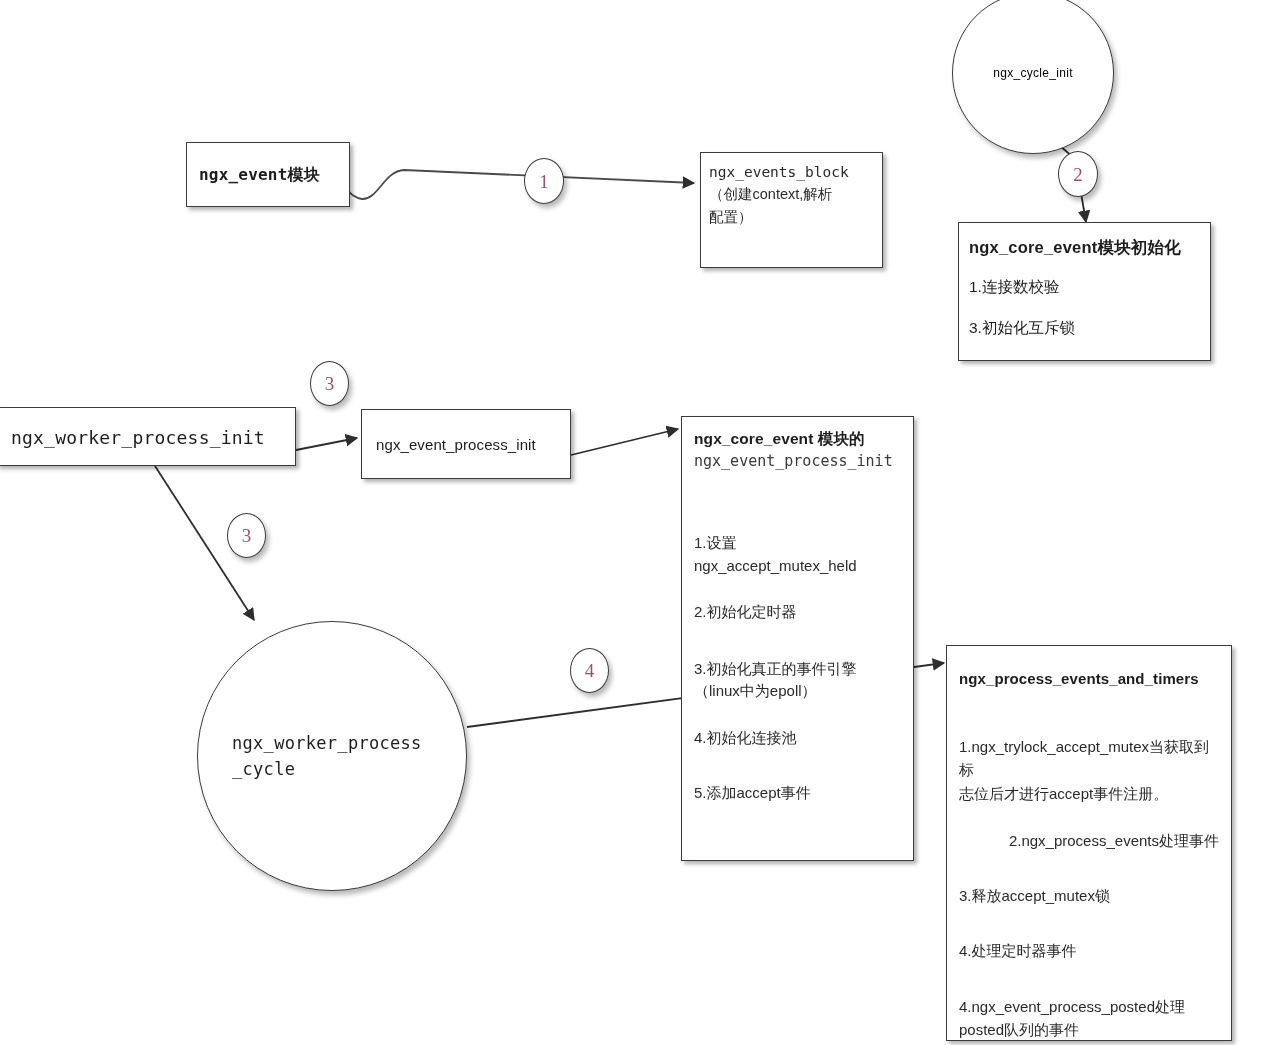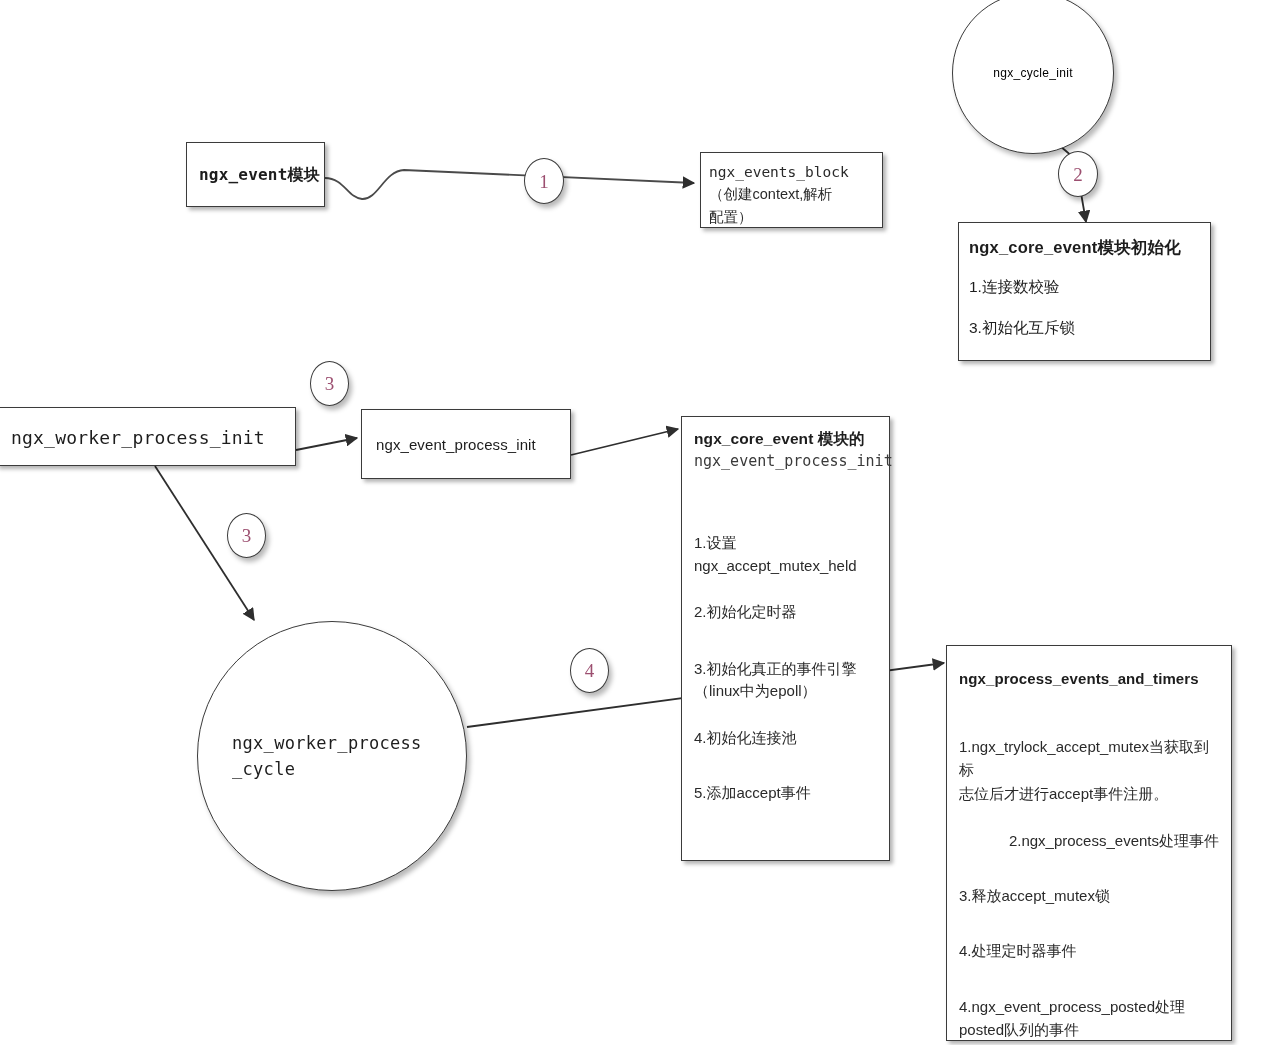--- a/index.html
+++ b/index.html
@@ -171,25 +171,25 @@
 
     <path d="M 296 450 L 357 438" fill="none" stroke="#2e2e2e" stroke-width="1.8" marker-end="url(#arrow)"></path>
 
     <path d="M 155 466 L 254 620" fill="none" stroke="#2e2e2e" stroke-width="1.8" marker-end="url(#arrow)"></path>
 
     <path d="M 571 455 L 678 429" fill="none" stroke="#2e2e2e" stroke-width="1.8" marker-end="url(#arrow)"></path>
 
     <path d="M 467 727 L 944 663" fill="none" stroke="#2e2e2e" stroke-width="1.8" marker-end="url(#arrow)"></path>
   </svg>
 
-  <div class="box" style="left:186px; top:142px; width:139px; height:65px;text-align:right;">
+  <div class="box" style="left:186px; top:142px; width:164px; height:65px;text-align:right;">
     <div class="mono t-ngx-event">ngx_event模块</div>
   </div>
 
-  <div class="box" style="left:700px; top:152px; width:183px; height:76px;">
+  <div class="box" style="left:700px; top:152px; width:183px; height:116px;">
     <div class="cell-pad" style="padding:8px 8px 6px 8px;">
       <div class="mono t-events-block">ngx_events_block</div>
       <div class="sans t-events-block">（创建context,解析</div>
       <div class="sans t-events-block">配置）</div>
     </div>
   </div>
 
   <div class="circle" style="left:952px; top:-8px; width:162px; height:162px;">
     <div class="sans t-cycle-init">ngx_cycle_init</div>
   </div>
@@ -210,21 +210,21 @@
     <div class="sans t-epi">ngx_event_process_init</div>
   </div>
 
   <div class="circle" style="left:197px; top:621px; width:270px; height:270px;">
     <div class="mono t-wpc">
       <div>ngx_worker_process</div>
       <div>_cycle</div>
     </div>
   </div>
 
-  <div class="box" style="left:681px; top:416px; width:209px; height:445px;">
+  <div class="box" style="left:681px; top:416px; width:233px; height:445px;">
     <div style="padding:12px 12px 0 12px;">
       <div class="sans t-core-ev-title">ngx_core_event 模块的</div>
       <div class="mono t-core-ev-sub">ngx_event_process_init</div>
 
       <div style="height:62px;"></div>
 
       <div class="sans t-core-ev-item">1.设置</div>
       <div class="sans t-core-ev-item" style="margin-bottom:24px;">ngx_accept_mutex_held</div>
 
       <div class="sans t-core-ev-item" style="margin-bottom:34px;">2.初始化定时器</div>

